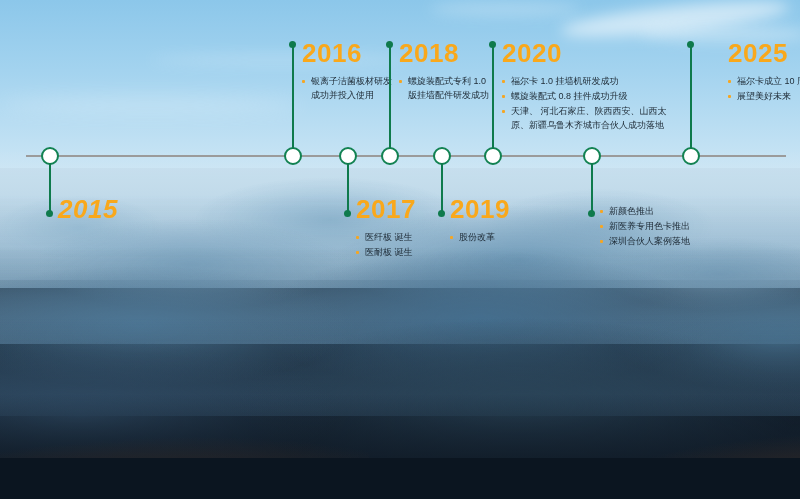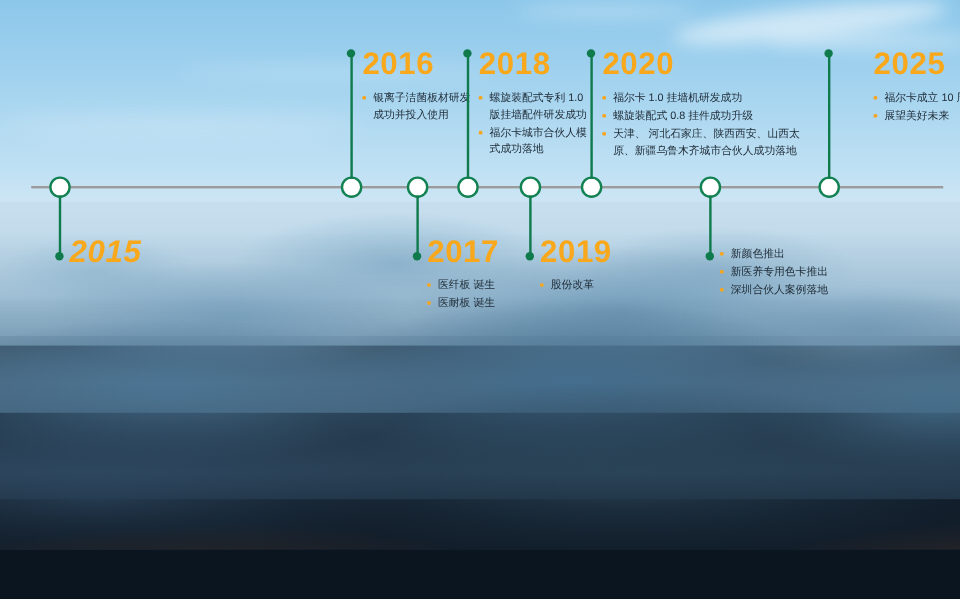--- a/index.html
+++ b/index.html
@@ -143,21 +143,20 @@
     </div>
   </div>
 
   <div class="node" style="left:381px;"></div>
   <div class="stem" style="left:389px;top:44px;height:105px;"></div>
   <div class="dot" style="left:386px;top:41px;"></div>
   <div class="entry" style="left:399px;top:40px;width:92px;">
     <div class="year" style="position:relative;">2018</div>
     <div class="items" style="position:relative;margin-top:9px;width:92px;">
       <div class="item">螺旋装配式专利 1.0 版挂墙配件研发成功</div>
-      <div class="item">福尔卡城市合伙人模式成功落地</div>
     </div>
   </div>
 
   <div class="node" style="left:484px;"></div>
   <div class="stem" style="left:492px;top:44px;height:105px;"></div>
   <div class="dot" style="left:489px;top:41px;"></div>
   <div class="entry" style="left:502px;top:40px;width:180px;">
     <div class="year" style="position:relative;">2020</div>
     <div class="items" style="position:relative;margin-top:9px;width:180px;">
       <div class="item">福尔卡 1.0 挂墙机研发成功</div>

